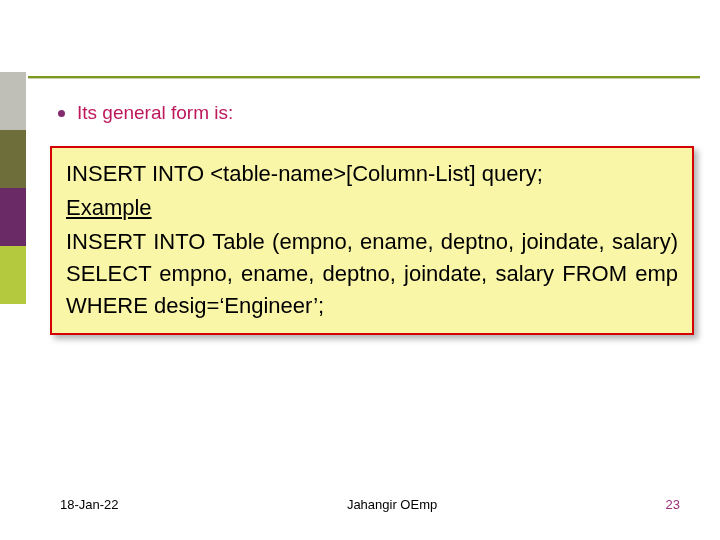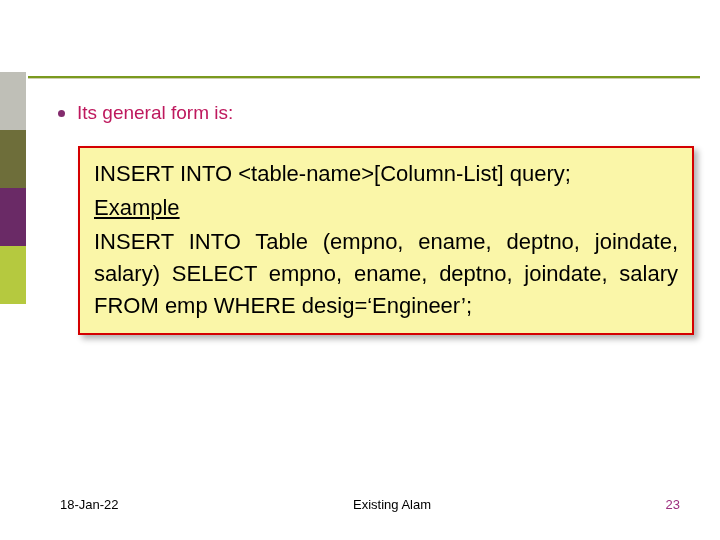--- a/index.html
+++ b/index.html
@@ -82,21 +82,20 @@
     background: #faf6a8;
     border: 2.5px solid #d40000;
     box-sizing: border-box;
     box-shadow: 4px 4px 6px rgba(0,0,0,0.30);
     font-family: Verdana, Geneva, sans-serif;
     font-size: 22px;
     line-height: 1.45;
     color: #000;
     text-align: justify;
     text-justify: inter-word;
-    margin-left: 28px;
   }
   .code-box .example-label {
     font-weight: normal;
     text-decoration: underline;
     display: inline-block;
     margin: 2px 0;
   }
 
   .footer {
     position: absolute;
@@ -129,17 +128,17 @@
   </div>
 
   <div class="code-box">
     <div>INSERT INTO &lt;table-name&gt;[Column-List] query;</div>
     <span class="example-label">Example</span>
     <div>INSERT INTO Table (empno, ename, deptno, joindate, salary) SELECT empno, ename, deptno, joindate, salary FROM emp WHERE desig=‘Engineer’;</div>
   </div>
 
   <div class="footer">
     <span>18-Jan-22</span>
-    <span>Existing Alam</span>
+    <span>Jahangir OEmp</span>
     <span class="page">23</span>
   </div>
 
 </div>
 
 </body></html>

